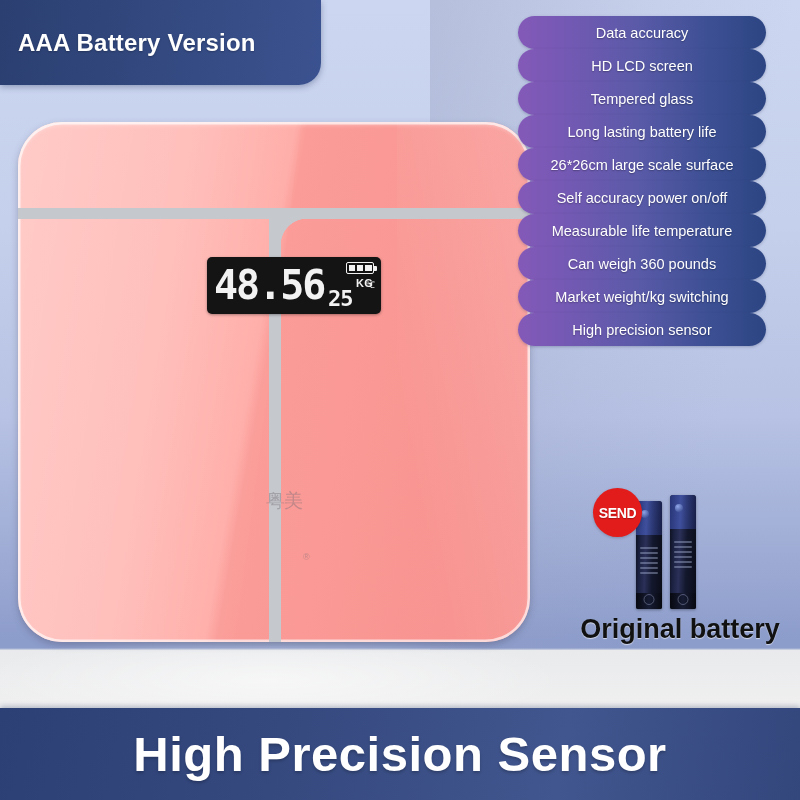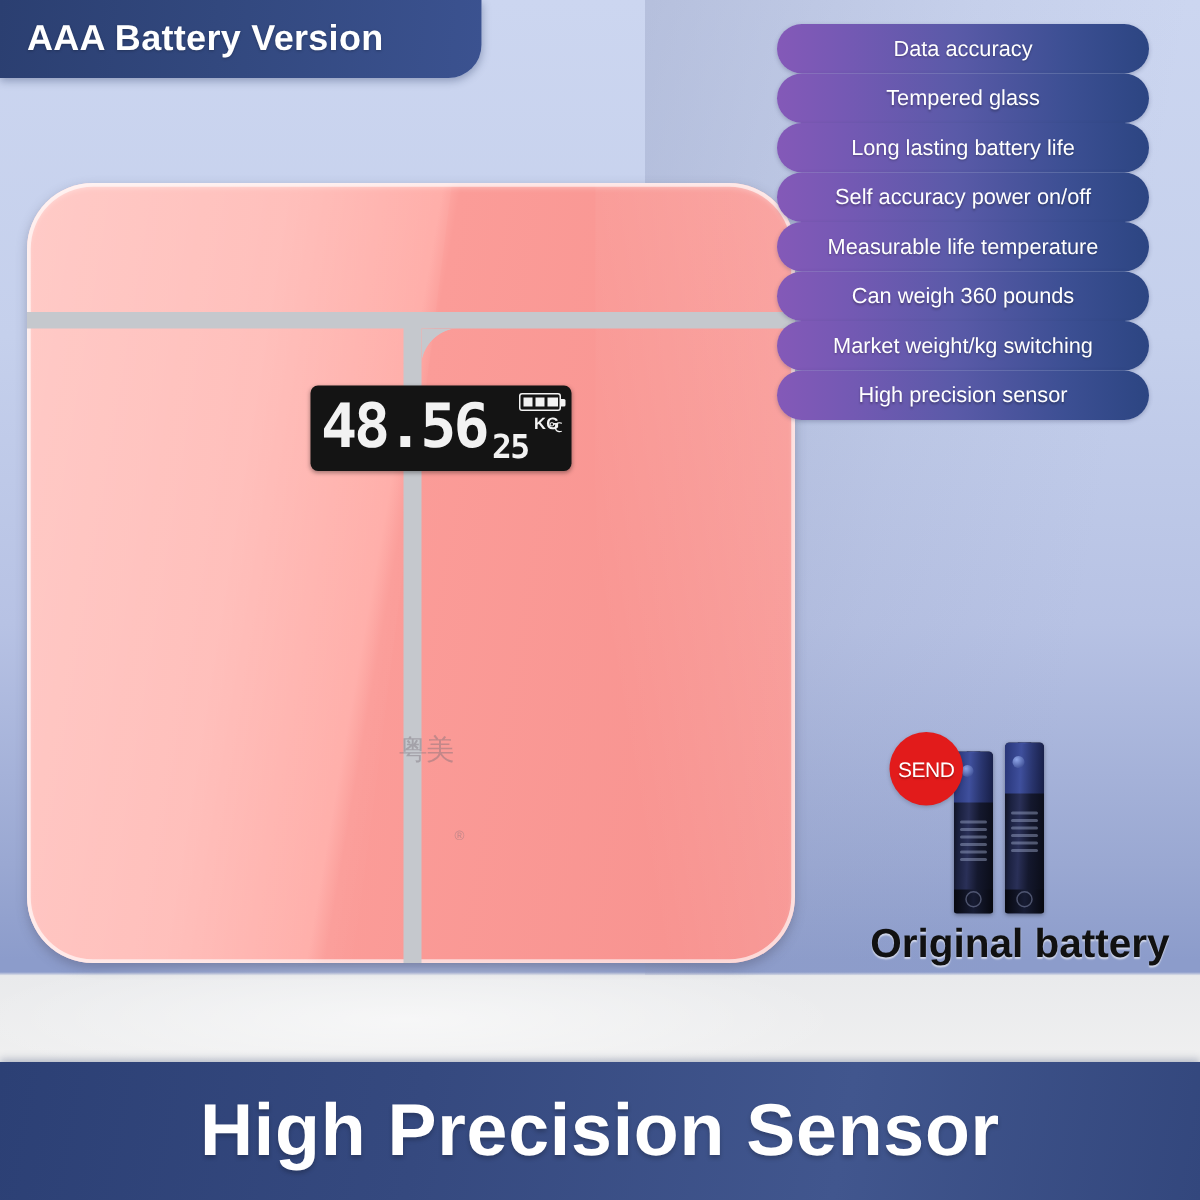--- a/index.html
+++ b/index.html
@@ -30,21 +30,21 @@
     position:absolute;left:0;right:0;top:640px;height:110px;
     background:radial-gradient(ellipse 420px 70px at 270px 40px, rgba(255,255,255,.55), rgba(255,255,255,0) 70%);
   }
   .wall-shade{
     position:absolute;left:430px;top:0;width:370px;height:650px;
     background:linear-gradient(100deg, rgba(140,150,185,.35) 0%, rgba(150,160,195,.12) 45%, rgba(255,255,255,0) 75%);
   }
 
   
   .top-banner{
-    position:absolute;left:0;top:0;width:321px;height:52px;
+    position:absolute;left:0;top:0;width:321px;height:85px;
     background:linear-gradient(95deg,#2b3f71 0%,#32487e 45%,#3b5290 100%);
     border-bottom-right-radius:22px;
     display:flex;align-items:center;
     box-shadow:0 2px 6px rgba(30,45,90,.35);
   }
   .top-banner-text{
     color:#fff;font-size:24px;font-weight:bold;
     letter-spacing:.2px;padding-left:18px;
     text-shadow:0 1px 2px rgba(0,0,0,.25);
     white-space:nowrap;
@@ -188,21 +188,21 @@
     position:absolute;left:570px;top:478px;width:220px;height:165px;
   }
   .send-badge{
     position:absolute;left:23px;top:10px;width:49px;height:49px;
     border-radius:50%;background:#e21b1b;
     display:flex;align-items:center;justify-content:center;
     box-shadow:0 1px 3px rgba(0,0,0,.20);
     z-index:3;
   }
   .send-badge span{
-    color:#fff;font-size:14px;font-weight:normal;letter-spacing:-.3px;
+    color:#fff;font-size:14px;font-weight:bold;letter-spacing:-.3px;
     text-shadow:0 1px 1px rgba(0,0,0,.25);
   }
   .cell{
     position:absolute;top:23px;width:26px;height:108px;
     border-radius:3px 3px 2px 2px;
     background:linear-gradient(92deg,#0d0f1c 0%,#1b2140 18%,#2a3058 38%,#14182e 62%,#0a0c16 100%);
     box-shadow:0 1px 3px rgba(0,0,0,.35);
     overflow:hidden;
   }
   .cell-1{left:66px;}
@@ -284,24 +284,30 @@
       <div class="brand-mark">粤美</div>
       <div class="brand-reg">®</div>
     </div>
   </div>
 
   <div class="pills">
     <div class="pill">
         <span>Data accuracy</span>
       </div>
     <div class="pill">
+        <span>HD LCD screen</span>
+      </div>
+    <div class="pill">
         <span>Tempered glass</span>
       </div>
     <div class="pill">
         <span>Long lasting battery life</span>
+      </div>
+    <div class="pill">
+        <span>26*26cm large scale surface</span>
       </div>
     <div class="pill">
         <span>Self accuracy power on/off</span>
       </div>
     <div class="pill">
         <span>Measurable life temperature</span>
       </div>
     <div class="pill">
         <span>Can weigh 360 pounds</span>
       </div>

